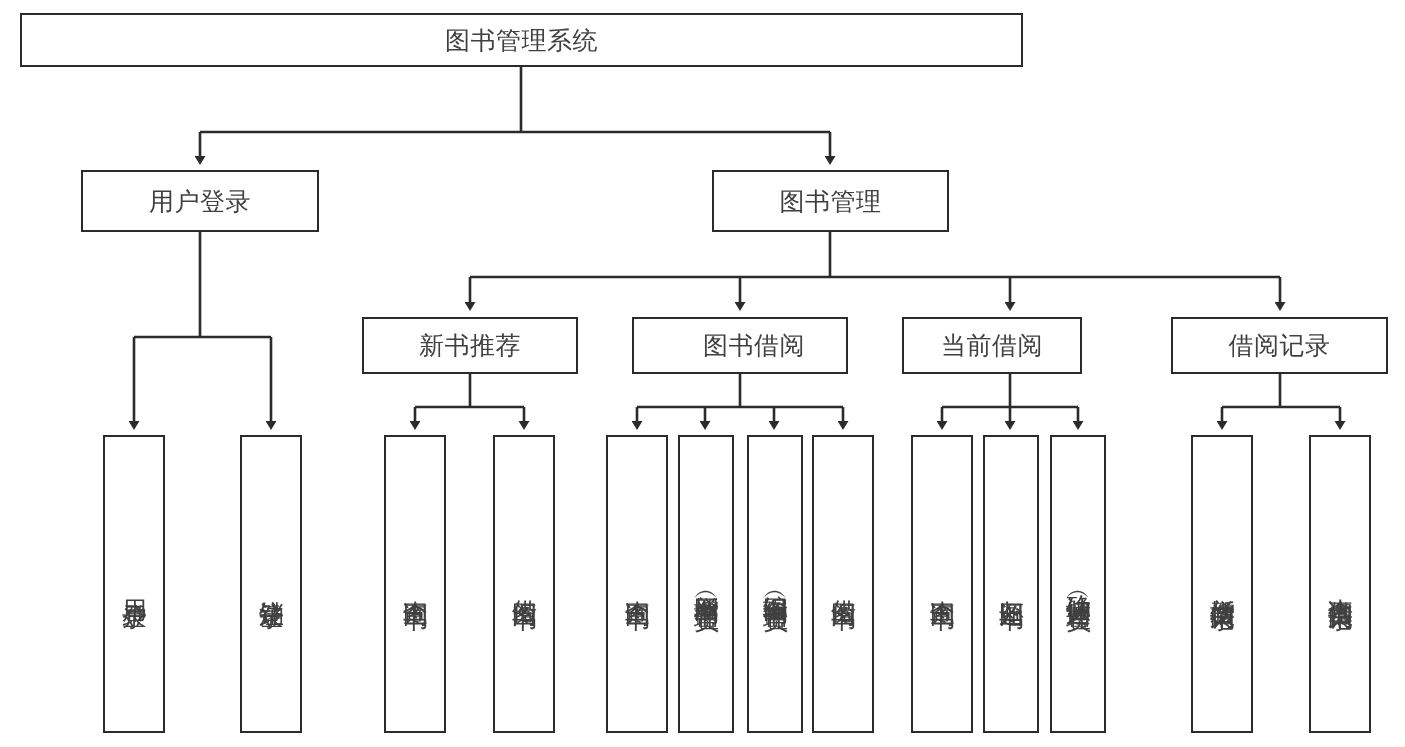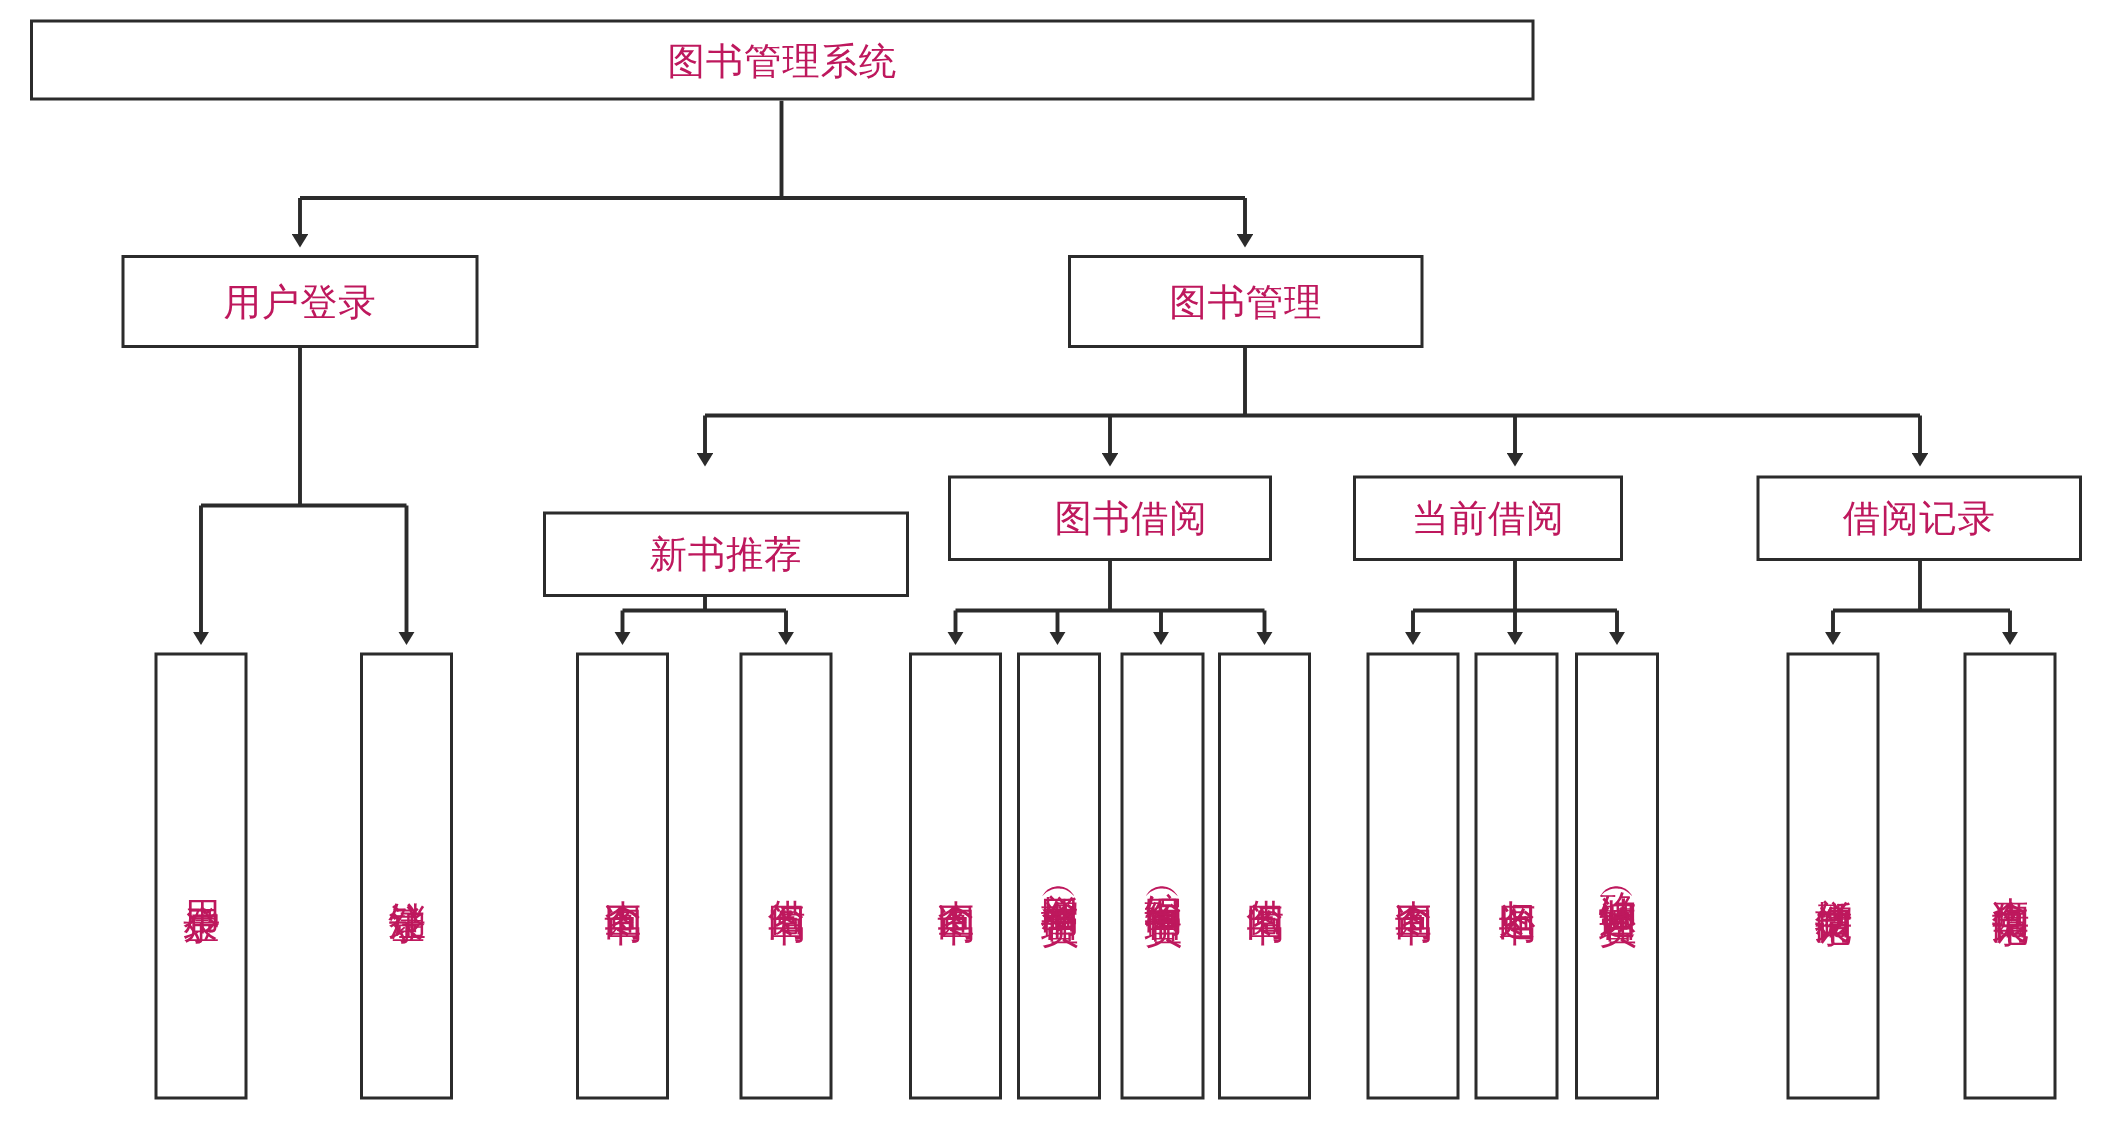--- a/index.html
+++ b/index.html
@@ -30,21 +30,21 @@
   .node {
     position: absolute;
     border: 2.5px solid #2b2b2b;
     background: #ffffff;
     display: flex;
     align-items: center;
     justify-content: center;
     z-index: 3;
   }
   .node .lbl {
-    color: #be185d;
+    color: #404040;
     white-space: pre;
     line-height: 1.08;
     text-align: right;
   }
   
   .node.horiz .lbl {
     font-size: 25px;
     letter-spacing: 0.5px;
   }
   .node.root .lbl { font-size: 25px; }
@@ -133,21 +133,21 @@
     <span class="lbl">图书管理系统</span>
   </div>
 
   <div class="node horiz" style="left:81px; top:170px; width:238px; height:62px;">
     <span class="lbl">用户登录</span>
   </div>
   <div class="node horiz" style="left:712px; top:170px; width:237px; height:62px;">
     <span class="lbl">图书管理</span>
   </div>
 
-  <div class="node horiz" style="left:362px; top:317px; width:244px; height:57px;margin-top:24px;">
+  <div class="node horiz" style="left:362px; top:317px; width:216px; height:57px;">
     <span class="lbl">新书推荐</span>
   </div>
   <div class="node horiz" style="left:632px; top:317px; width:216px; height:57px;padding-left:28px;">
     <span class="lbl">图书借阅</span>
   </div>
   <div class="node horiz" style="left:902px; top:317px; width:180px; height:57px;">
     <span class="lbl">当前借阅</span>
   </div>
   <div class="node horiz" style="left:1171px; top:317px; width:217px; height:57px;">
     <span class="lbl">借阅记录</span>

